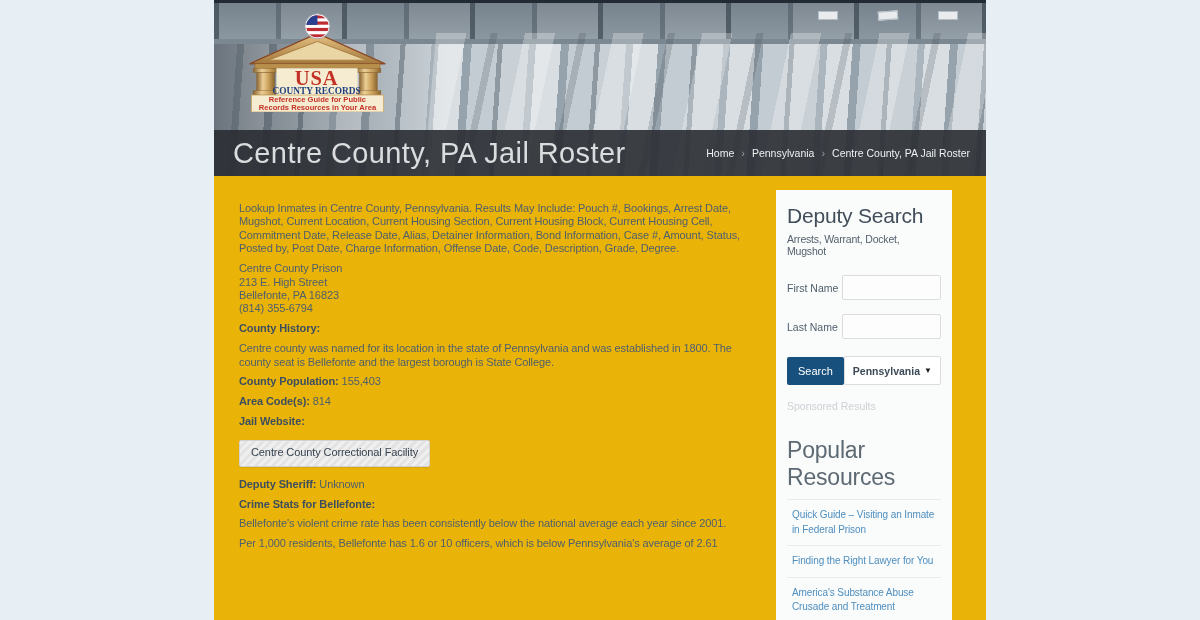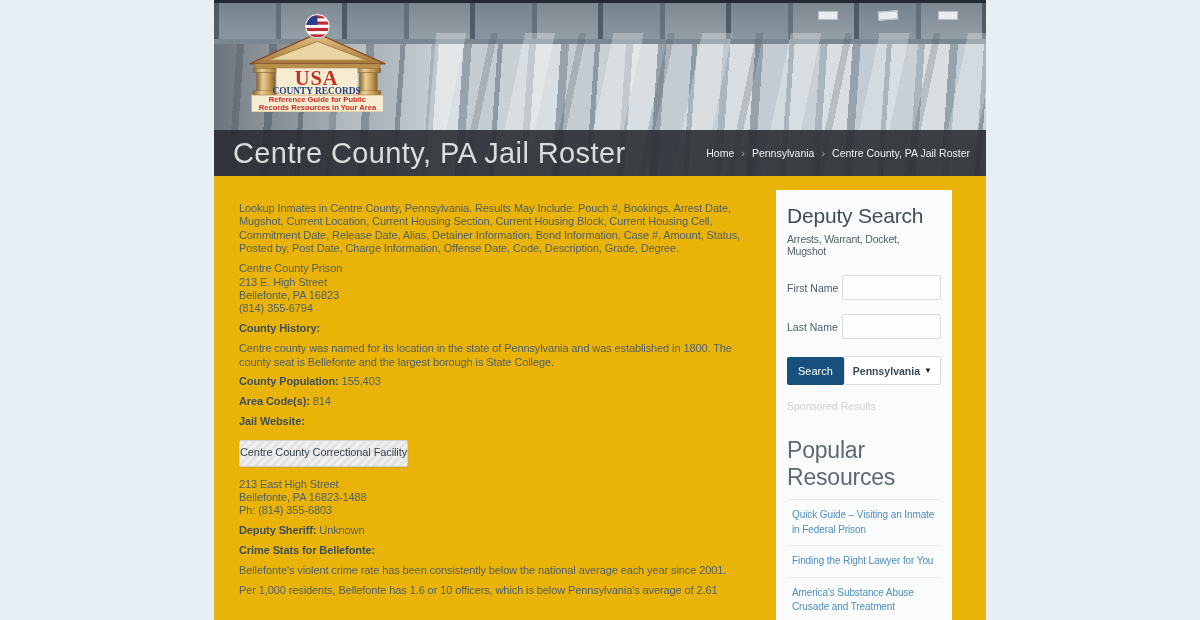--- a/index.html
+++ b/index.html
@@ -57,21 +57,21 @@
 
   
   .content { display: flex; align-items: flex-start; background: #eab308; height: 444px; overflow: hidden; }
   .main {
     width: 530px; padding: 26px 0 0 25px;
     font-size: 11px; line-height: 1.22; letter-spacing: -0.1px; color: #4e5f6d;
   }
   .main p { margin: 0 0 6.5px; }
   .main strong { color: #3d4e5f; font-weight: bold; }
   .jail-btn {
-    display: inline-block; margin: 5px 0 11px; padding: 5px 0 6px;
+    display: inline-block; margin: 5px 0 11px; padding: 5px 11px 6px;
     font-size: 11px; color: #37434f; text-decoration: none; cursor: pointer;
     background: repeating-linear-gradient(135deg, #efefef 0 3px, #e3e3e3 3px 6px);
     border: 1px solid #d2d2d2; border-radius: 2px;
     box-shadow: 0 1px 1px rgba(0,0,0,.08);
   }
 
   
   .sidebar {
     width: 176px; margin: 14px 0 0 32px; padding: 14px 11px 20px;
     background: #fafbfb;
@@ -198,25 +198,20 @@
 
       <p><strong>County Population:</strong> <span>155,403</span></p>
 
       <p><strong>Area Code(s):</strong> <span>814</span></p>
 
       <p><strong>Jail Website:</strong></p>
 
       <a class="jail-btn">Centre County Correctional Facility</a>
 
 
-      <p>
-        <span>213 East High Street</span><br>
-        <span>Bellefonte, PA 16823-1488</span><br>
-        <span>Ph: (814) 355-6803</span>
-      </p>
 
       <p><strong>Deputy Sheriff:</strong> <span>Unknown</span></p>
 
       <p><strong>Crime Stats for Bellefonte:</strong></p>
       <p>Bellefonte's violent crime rate has been consistently below the national average each year since 2001.</p>
       <p>Per 1,000 residents, Bellefonte has 1.6 or 10 officers, which is below Pennsylvania's average of 2.61</p>
 
       
     </div>
 

